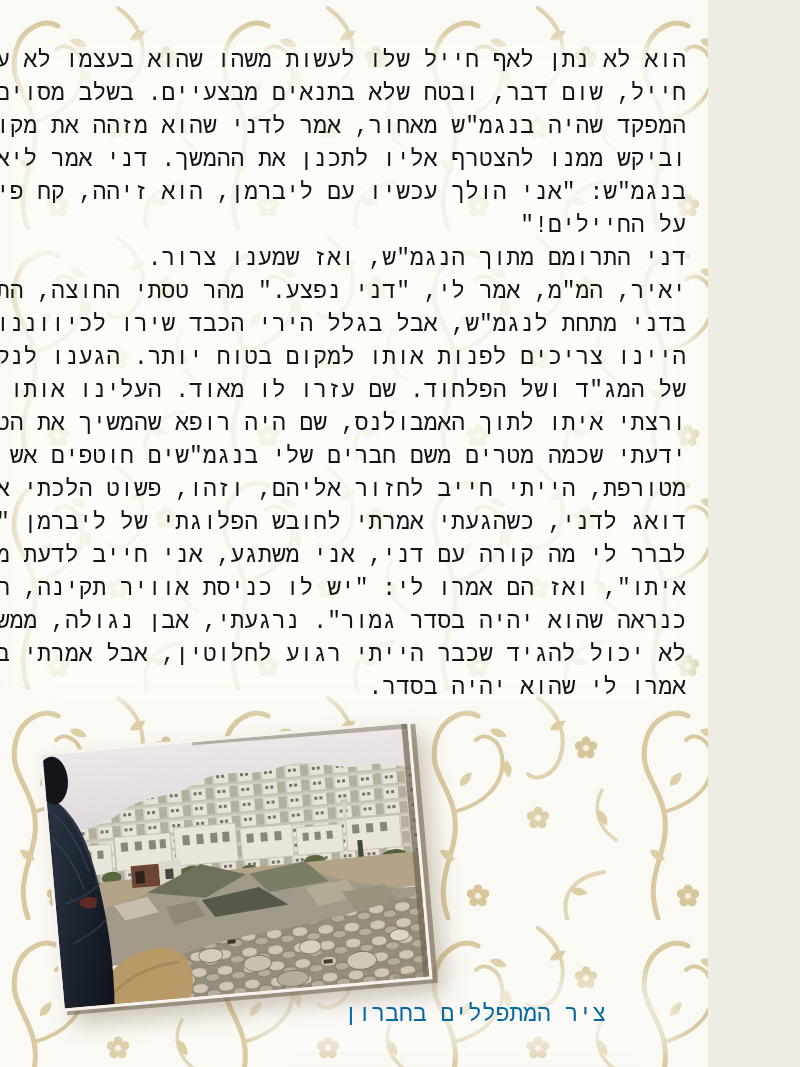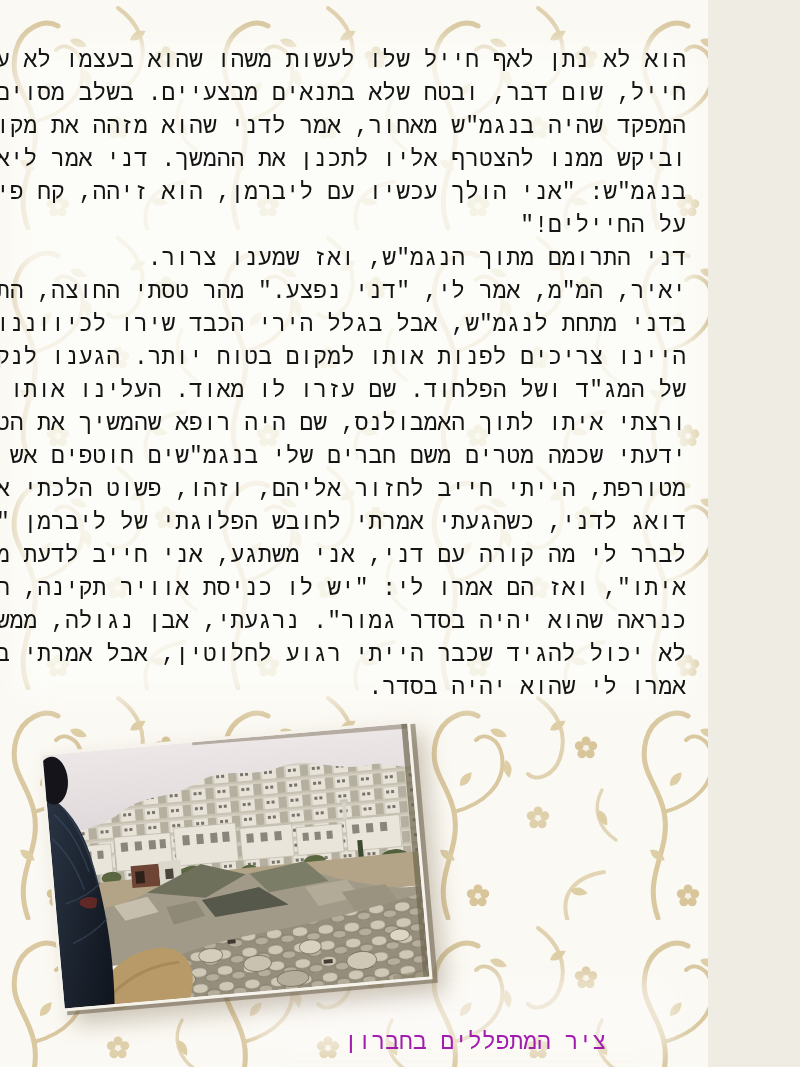--- a/index.html
+++ b/index.html
@@ -21,21 +21,21 @@
   }
   .photo{
     position:absolute;left:50px;top:736px;z-index:2;
     width:366px;height:254px;padding:3px;background:#f6f3ec;
     transform:rotate(-5deg);transform-origin:50% 50%;
     box-shadow:5px 4px 0 0 rgba(106,95,74,0.55), 12px 14px 22px rgba(115,95,65,0.35);
   }
   .photo svg{display:block;width:366px;height:254px;}
   .caption{
     position:absolute;left:330px;top:1000px;width:290px;z-index:2;
-    direction:rtl;text-align:center;font-size:23px;line-height:30px;color:#a21caf;margin-top:28px;
+    direction:rtl;text-align:center;font-size:23px;line-height:30px;color:#0369a1;
   }
 </style>
 </head>
 <body>
 
 <div class="page">
 
   <svg class="bg" width="800" height="1067" viewBox="0 0 800 1067" aria-hidden="true">
     <defs>
       <path id="leaf" d="M0,0 Q8,-8 18,0 Q8,8 0,0"></path>

